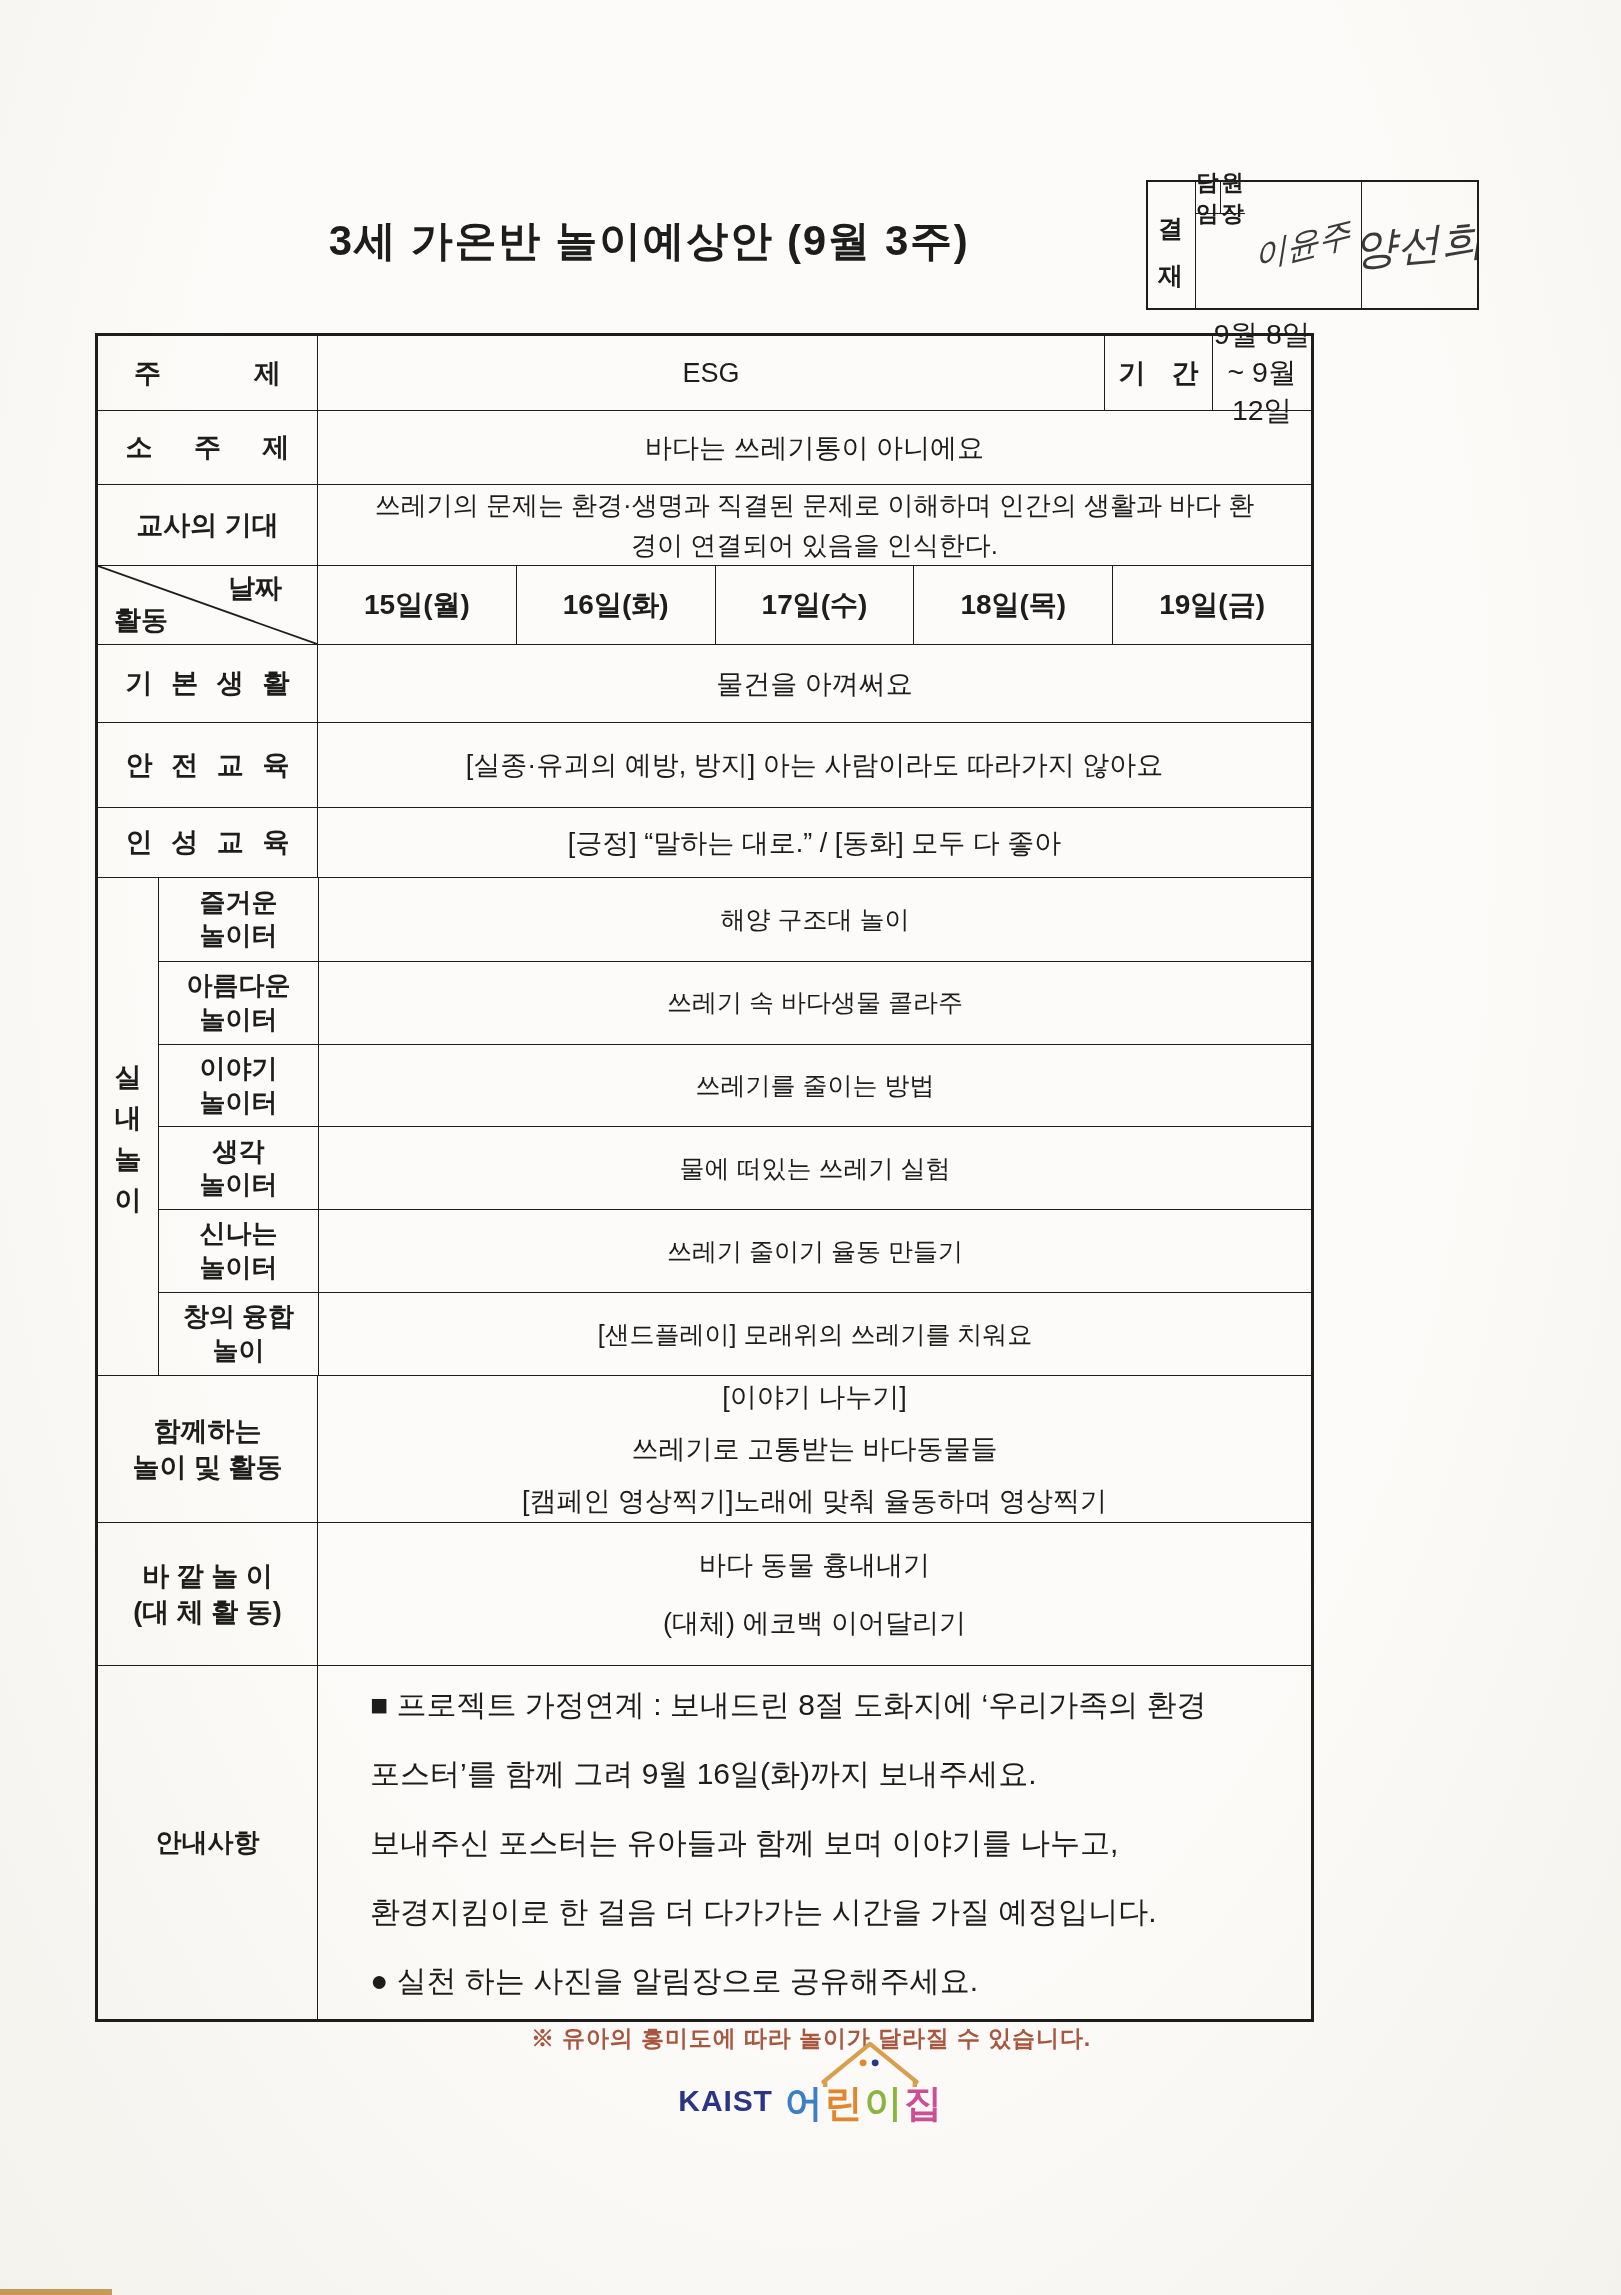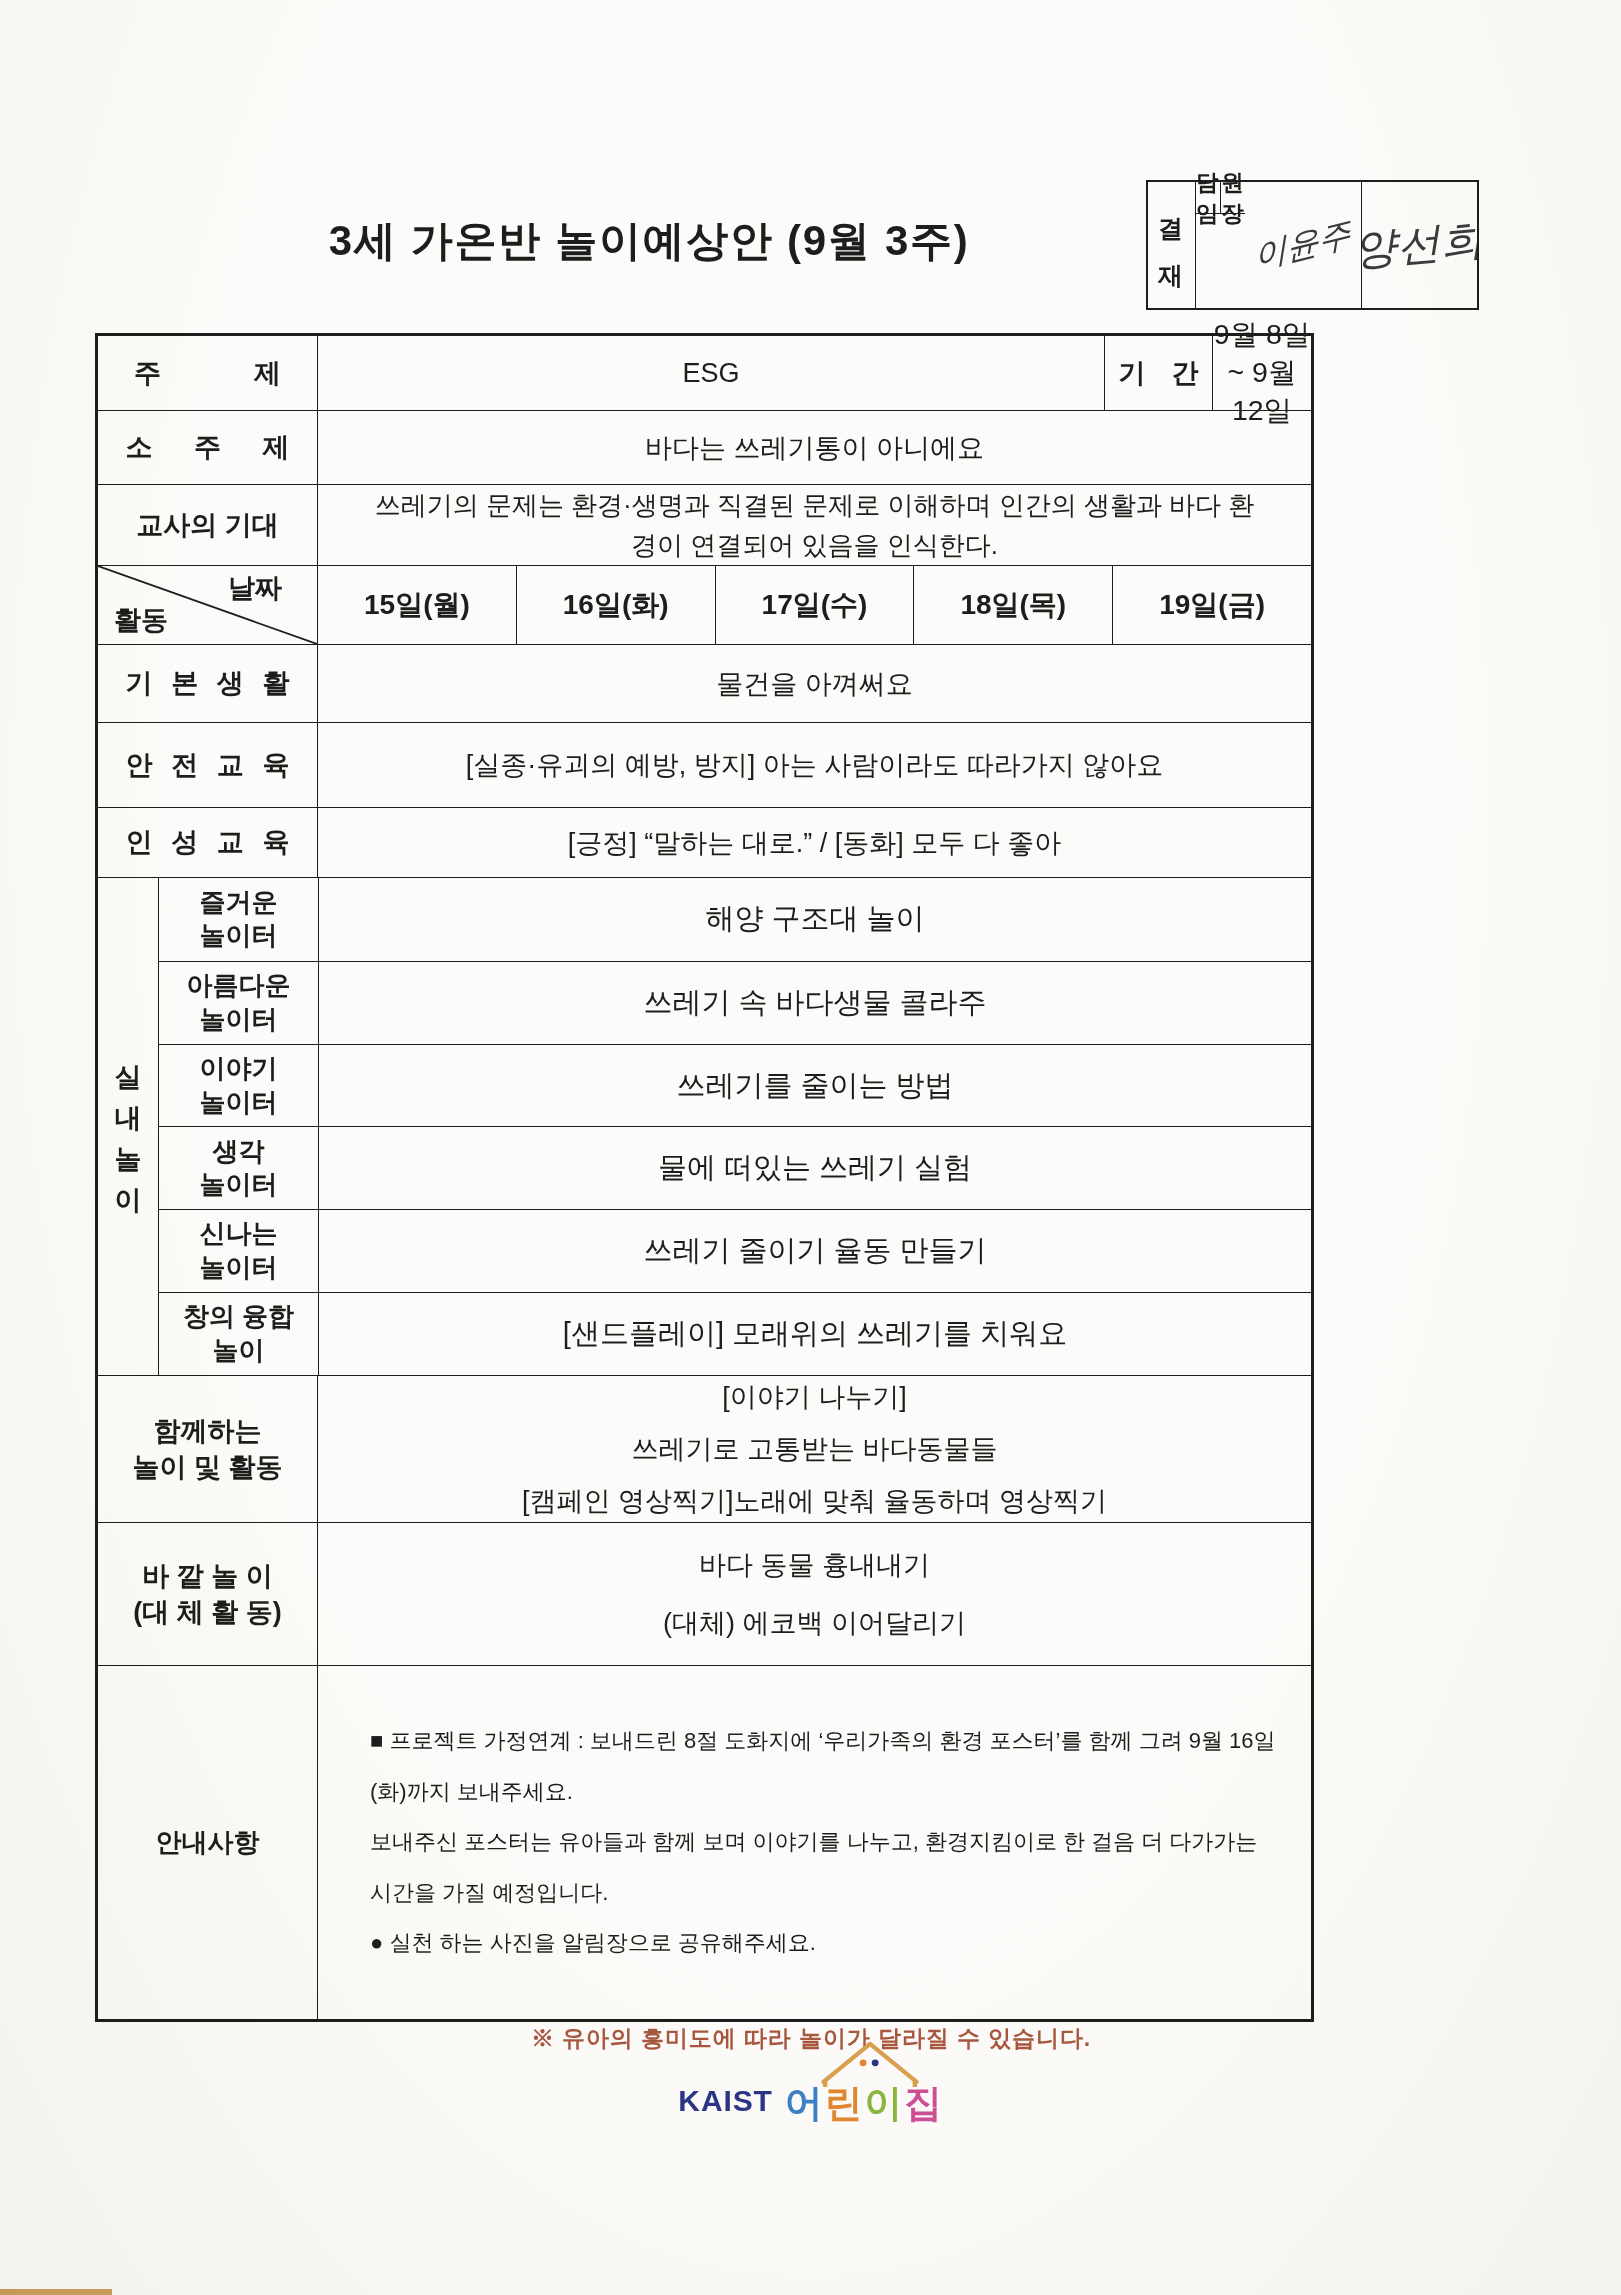--- a/index.html
+++ b/index.html
@@ -59,28 +59,28 @@
   .dates{flex:1;display:flex;}
   .date-cell{flex:1;display:flex;align-items:center;justify-content:center;font-weight:bold;font-size:28px;box-sizing:border-box;}
   .date-cell + .date-cell{border-left:1.7px solid #1d1d1b;}
   
   .indoor-group{width:61px;flex:none;border-right:1.7px solid #1d1d1b;display:flex;align-items:center;justify-content:center;font-weight:bold;font-size:27px;box-sizing:border-box;}
   .indoor-group .v-text{letter-spacing:14px;}
   .indoor-rows{flex:1;display:flex;flex-direction:column;}
   .indoor-row{display:flex;height:83px;border-top:1.7px solid #1d1d1b;box-sizing:border-box;}
   .indoor-row.first{border-top:none;}
   .indoor-label{width:160px;flex:none;border-right:1.7px solid #1d1d1b;font-weight:bold;font-size:26px;line-height:1.3;}
-  .indoor-content{flex:1;font-size:29px;}
+  .indoor-content{flex:1;font-size:25px;}
   
   .lines{display:flex;flex-direction:column;justify-content:flex-end;gap:19px;width:100%;}
   .lines div{text-align:center;font-size:27px;}
   
   .notice-content{
     flex:1;display:flex;flex-direction:column;justify-content:center;
-    text-align:left;font-size:22px;line-height:2.3;
+    text-align:left;font-size:30px;line-height:2.3;
     padding:0 35px 0 52px;word-break:keep-all;box-sizing:border-box;
   }
   .notice-content p{margin:0;}
   
   .footer-note{
     position:absolute;left:0;top:2023px;width:1622px;text-align:center;
     font-size:23px;letter-spacing:0.9px;color:#a8573f;font-weight:bold;
   }
   .logo{
     position:absolute;left:0;top:2073px;width:1622px;

